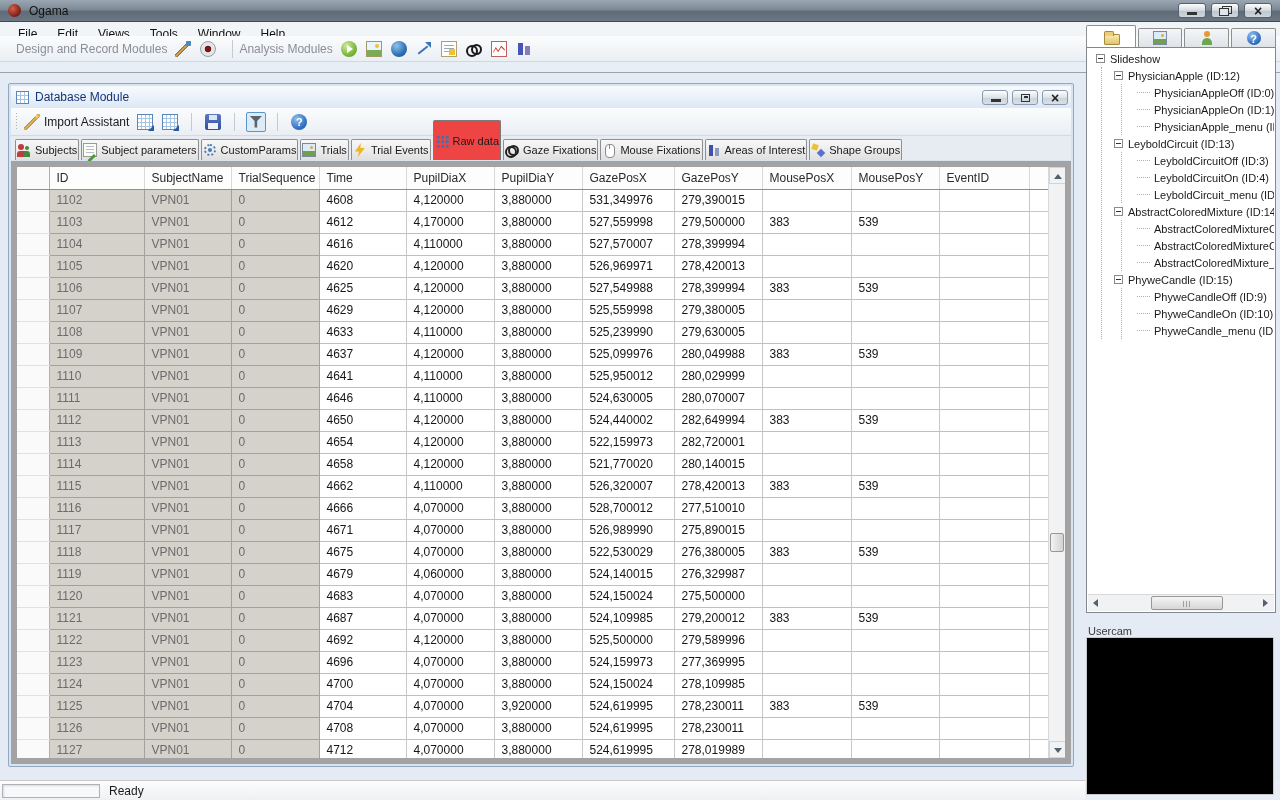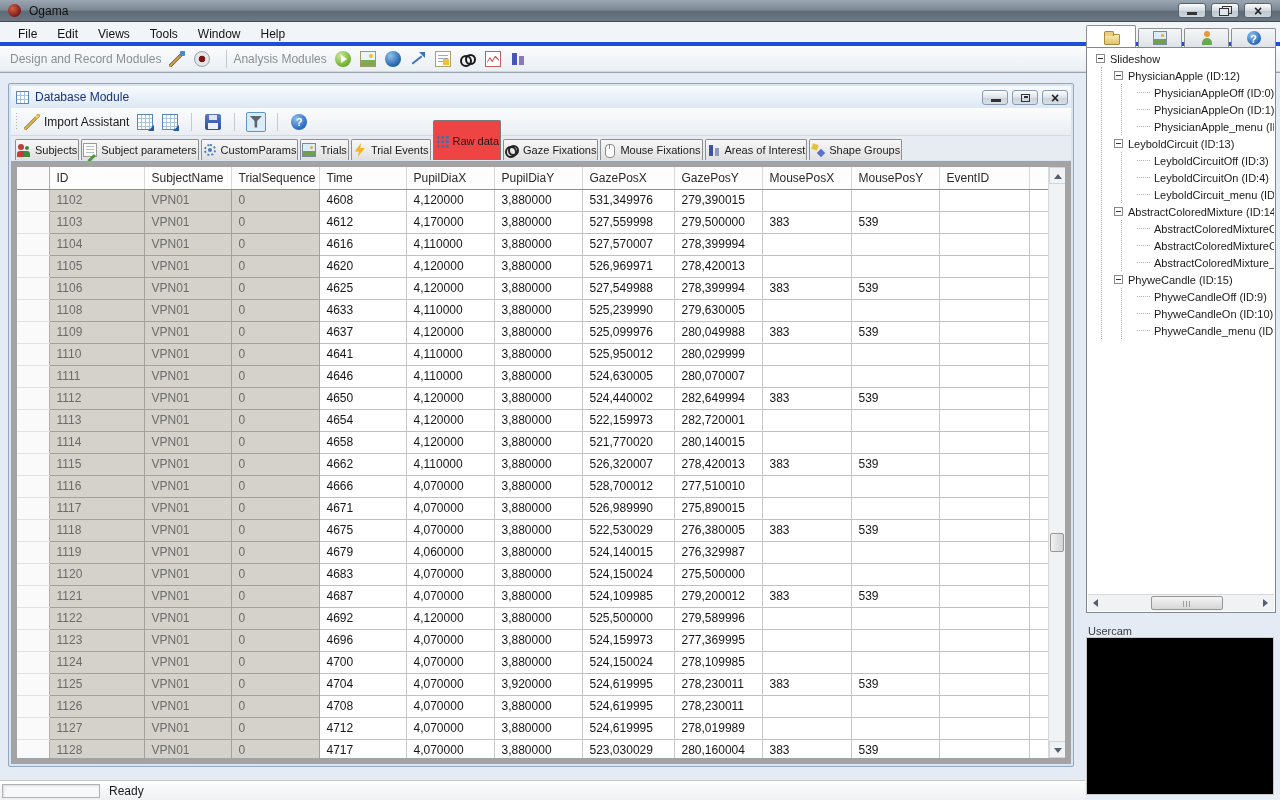--- a/index.html
+++ b/index.html
@@ -21,27 +21,27 @@
   .g-restore{position:absolute;left:7px;top:2px;width:13px;height:10px;}
   .g-restore::before{content:"";position:absolute;right:0;top:0;width:8px;height:6px;border:1px solid #333;}
   .g-restore::after{content:"";position:absolute;left:0;bottom:0;width:8px;height:6px;border:1px solid #333;background:#dfe5ea;}
   .g-max{position:absolute;left:8px;top:3px;width:10px;height:8px;border:1px solid #333;}
   .g-max::before{content:"";position:absolute;left:2px;top:1px;width:4px;height:2px;background:#333;}
   .g-close::before{content:"\00d7";position:absolute;left:0;top:-1px;width:100%;text-align:center;
     font-size:14px;font-weight:bold;color:#222;line-height:16px;}
 
   
   .menubar{position:absolute;left:0;top:22px;width:1280px;height:24px;background:#f2f5f8;
-    display:flex;align-items:stretch;padding-left:8px;border-bottom:4px solid #1d4ed8;}
+    display:flex;align-items:stretch;padding-left:8px;border-bottom:1px solid #1d4ed8;}
   .mitem{font-size:12px;color:#111;padding:0 10px;line-height:24px;}
 
   
-  .maintoolbar{position:absolute;left:0;top:46px;width:1280px;height:26px;
+  .maintoolbar{position:absolute;left:0;top:36px;width:1280px;height:26px;
     background:linear-gradient(#fbfcfd,#eaeff4);display:flex;align-items:center;
-    padding-left:10px;border-bottom:1px solid #cfd7df;}
+    padding-left:16px;border-bottom:1px solid #cfd7df;}
   .tblabel{font-size:12px;color:#8a8f95;margin-right:6px;}
   .icons{display:flex;align-items:center;gap:5px;margin-right:8px;}
   .tbsep{width:1px;height:18px;background:#c4cad1;margin:0 6px;display:inline-block;}
   .tbbtn{width:20px;height:20px;display:inline-flex;align-items:center;justify-content:center;border:1px solid transparent;}
   .tbbtn.toggled{border:1px solid #5a96c8;background:#dcebf8;border-radius:2px;}
 
   
   .ic{display:inline-block;width:16px;height:16px;position:relative;}
   .ic14{display:inline-block;width:14px;height:14px;position:relative;flex:0 0 14px;}
 
@@ -474,20 +474,35 @@
                   <td class="white">3,880000</td>
                   <td class="white">527,549988</td>
                   <td class="white">278,399994</td>
                   <td class="white">383</td>
                   <td class="white">539</td>
                   <td class="white"></td>
                   <td class="fill"></td>
                 </tr>
                 <tr>
                   <td class="rh"></td>
+                  <td class="gray">1107</td>
+                  <td class="gray">VPN01</td>
+                  <td class="gray">0</td>
+                  <td class="white">4629</td>
+                  <td class="white">4,120000</td>
+                  <td class="white">3,880000</td>
+                  <td class="white">525,559998</td>
+                  <td class="white">279,380005</td>
+                  <td class="white"></td>
+                  <td class="white"></td>
+                  <td class="white"></td>
+                  <td class="fill"></td>
+                </tr>
+                <tr>
+                  <td class="rh"></td>
                   <td class="gray">1108</td>
                   <td class="gray">VPN01</td>
                   <td class="gray">0</td>
                   <td class="white">4633</td>
                   <td class="white">4,110000</td>
                   <td class="white">3,880000</td>
                   <td class="white">525,239990</td>
                   <td class="white">279,630005</td>
                   <td class="white"></td>
                   <td class="white"></td>

